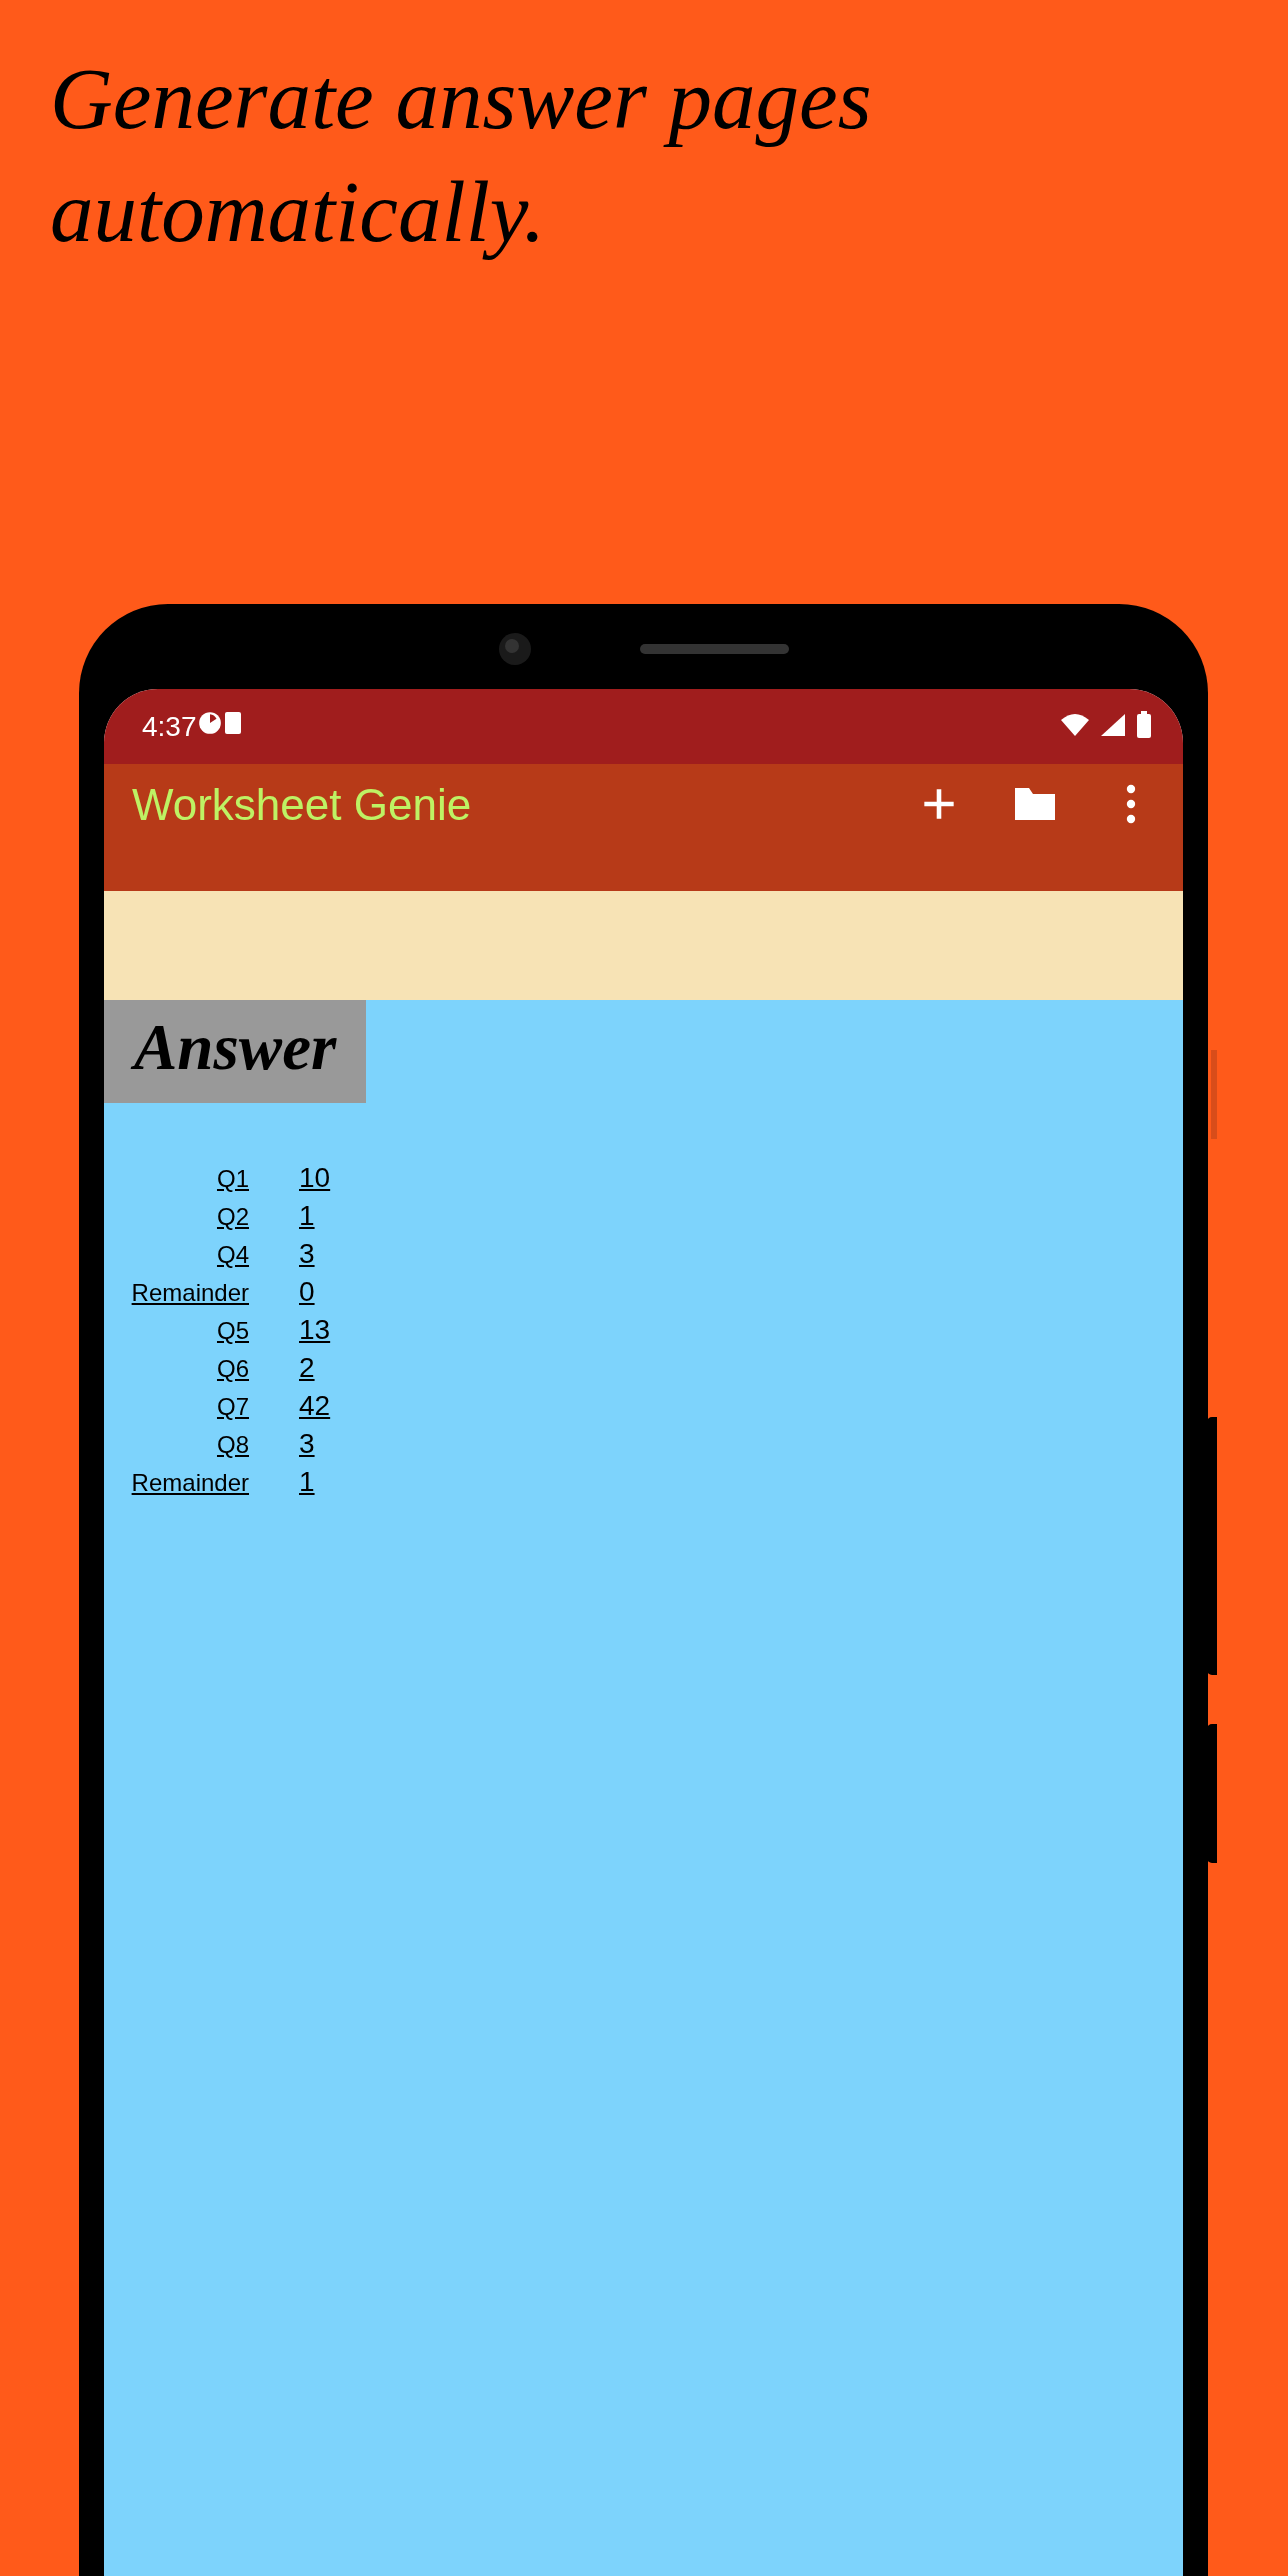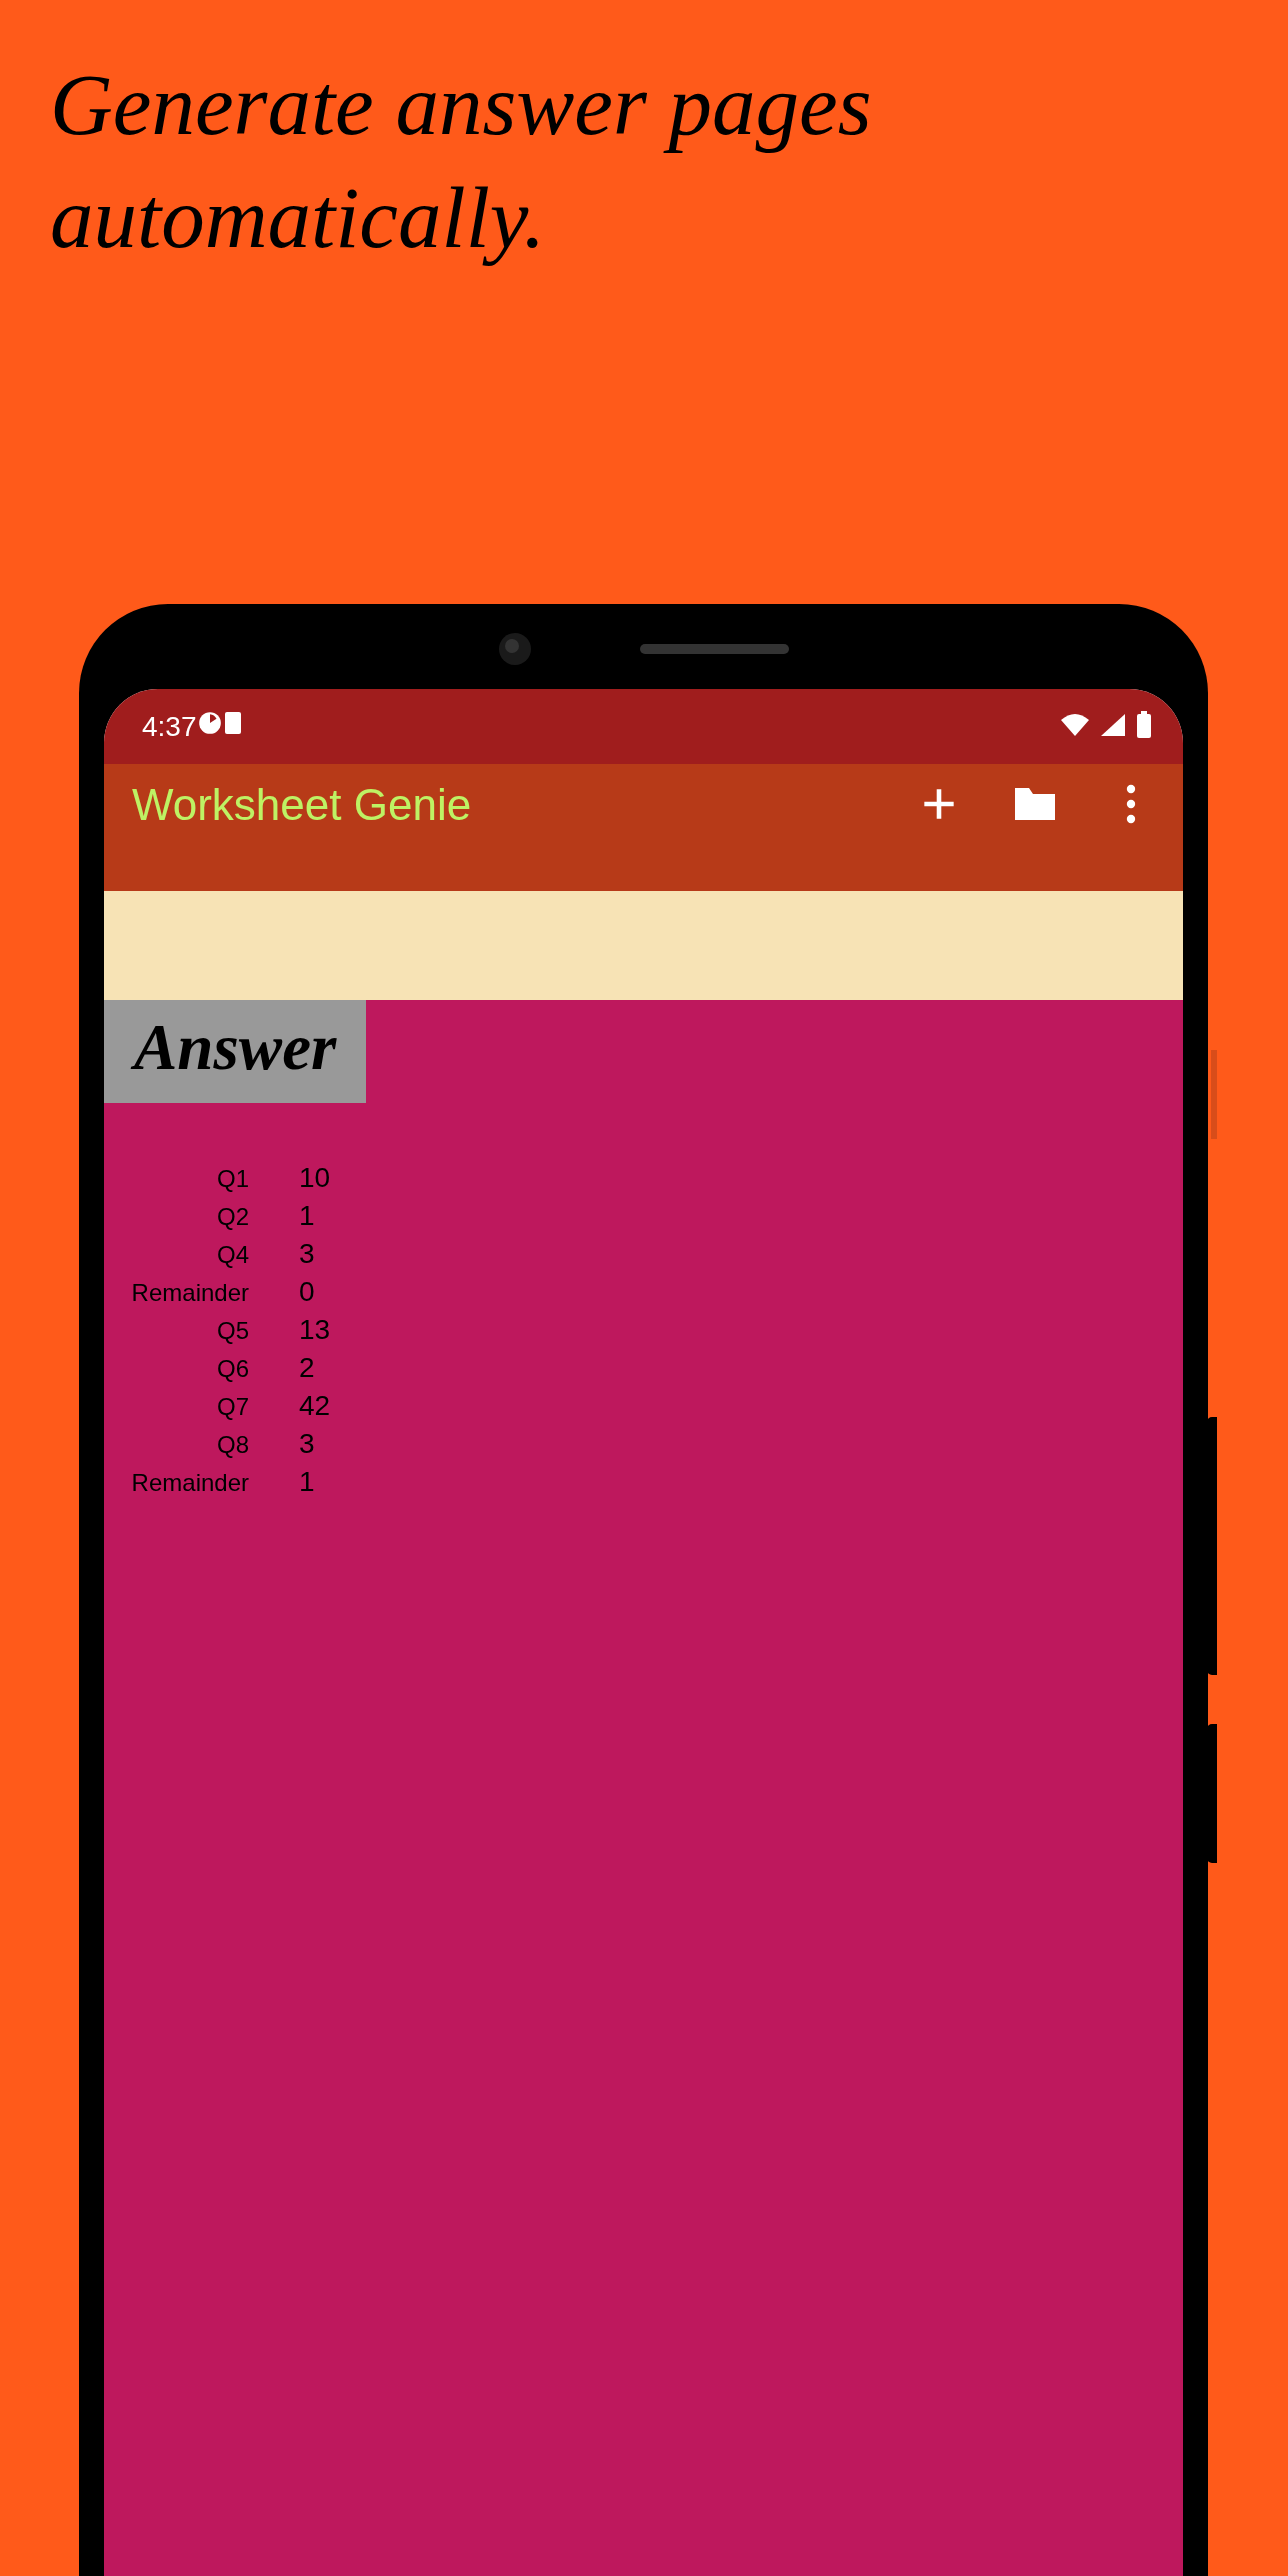--- a/index.html
+++ b/index.html
@@ -12,21 +12,21 @@
       width: 1288px;
       height: 2576px;
       background: #ff5a1a;
       font-family: Georgia, 'Times New Roman', serif;
       overflow: hidden;
       position: relative;
     }
     
     .tagline {
       position: absolute;
-      top: 48px;
+      top: 42px;
       left: 50px;
       font-size: 87px;
       font-style: italic;
       color: #000;
       line-height: 1.3;
       font-weight: 400;
     }
     
     .phone-frame {
       position: absolute;
@@ -141,22 +141,23 @@
       cursor: pointer;
     }
     
     .cream-strip {
       height: 109px;
       background: #f7e3b5;
     }
     
     .content-area {
       flex: 1;
-      background: #be185d;
+      background: #7dd3fc;
       position: relative;
+      text-decoration: underline;
     }
     
     .answer-header {
       display: inline-block;
       background: #999;
       padding: 10px 30px 18px 30px;
       margin-left: 0;
     }
     
     .answer-header-text {

